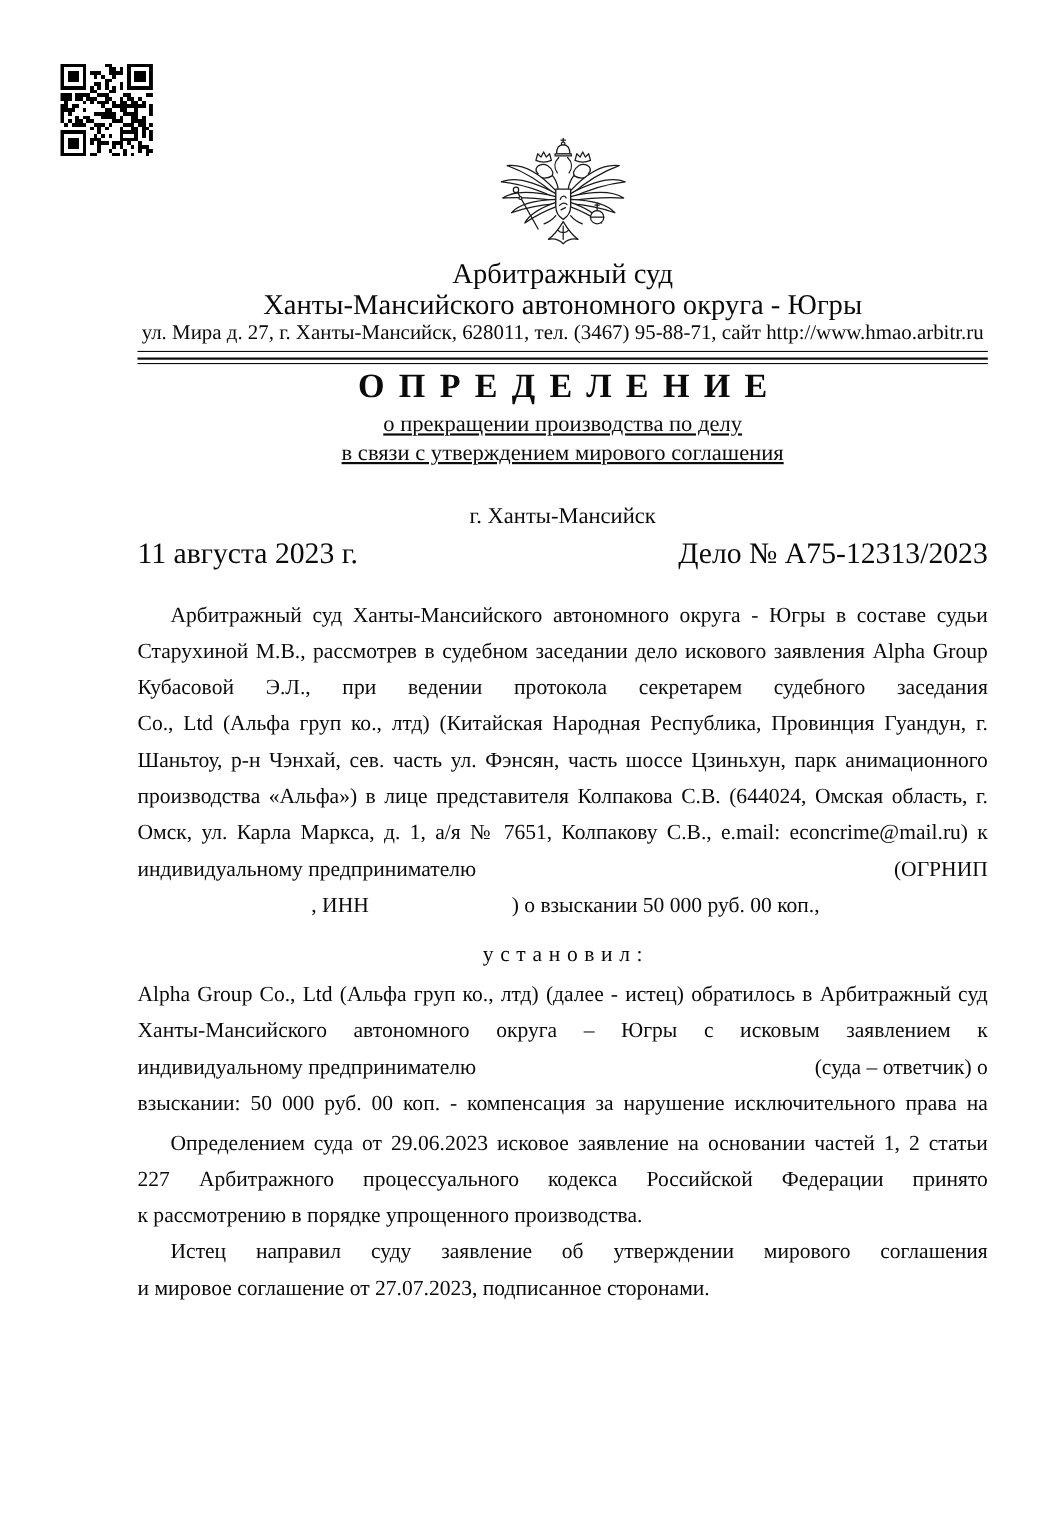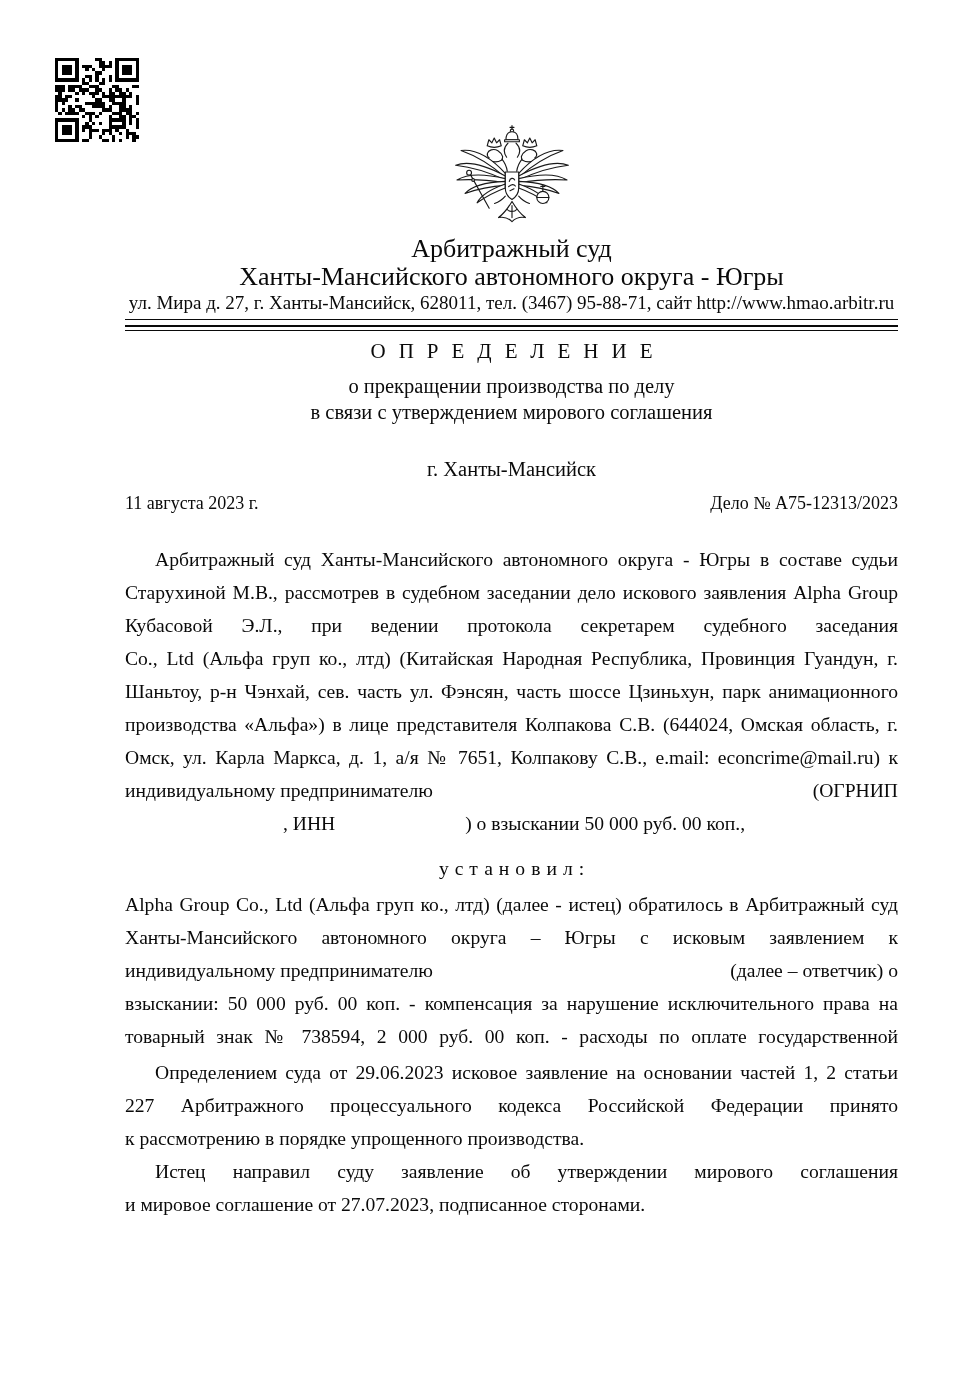--- a/index.html
+++ b/index.html
@@ -8,25 +8,25 @@
     font-family:"Liberation Serif","DejaVu Serif",serif;color:#0a0a0a;overflow:hidden;
   }
   .qr{position:absolute;left:55px;top:58px;width:84px;height:84px;}
   .content{padding-left:125px;padding-right:69px;}
   .emblem{margin:121px auto 0 auto;width:146px;height:114px;}
   .emblem svg{display:block;width:146px;height:114px;}
   .center{text-align:center;}
   .court{font-size:26px;line-height:28px;}
   .address{font-size:19px;line-height:23px;padding-bottom:5px;border-bottom:1px solid #0a0a0a;}
   .double-rule{margin-top:5px;height:3px;border-top:2px solid #0a0a0a;border-bottom:1px solid #0a0a0a;}
-  .doc-title{margin-top:1px;font-size:21px;line-height:38px;font-weight:normal;letter-spacing:13px;text-indent:13px;}
-  .subtitle{font-size:20.5px;line-height:26px;}
+  .doc-title{margin-top:1px;font-size:31px;line-height:38px;font-weight:bold;letter-spacing:13px;text-indent:13px;}
+  .subtitle{font-size:20.5px;line-height:26px;text-decoration:underline;}
   .sub1{margin-top:3px;}
   .city{margin-top:31px;font-size:20.5px;line-height:26px;text-align:center;}
-  .meta-row{margin-top:8px;display:flex;justify-content:space-between;font-size:18px;line-height:26px;}
+  .meta-row{margin-top:8px;display:flex;justify-content:space-between;font-size:27px;line-height:26px;}
   .bl{font-size:19.6px;line-height:33px;}
   .jl{text-align:justify;text-align-last:justify;}
   .ll{text-align:left;}
   .ind{text-indent:30px;}
   .split{display:flex;justify-content:space-between;}
   .innline{padding-left:158px;}
   .inn-tail{margin-left:125px;}
   .mt17{margin-top:27px;}
   .mt3{margin-top:3px;}
   .resolution{font-size:19.6px;line-height:33px;margin:12px 0 3px 0;text-align:center;letter-spacing:6px;text-indent:6px;}
@@ -341,24 +341,23 @@
       <span>, ИНН</span>
       <span class="inn-tail">) о взыскании 50 000 руб. 00 коп.,</span>
     </div>
 
     <div class="resolution">установил:</div>
 
     <div class="bl jl mt3">Alpha Group Co., Ltd (Альфа груп ко., лтд) (далее - истец) обратилось в Арбитражный суд</div>
     <div class="bl jl">Ханты-Мансийского автономного округа – Югры с исковым заявлением к</div>
     <div class="bl split">
       <span>индивидуальному предпринимателю</span>
-      <span>(далее – ответчик) о</span>
+      <span>(суда – ответчик) о</span>
     </div>
     <div class="bl jl">взыскании: 50 000 руб. 00 коп. - компенсация за нарушение исключительного права на</div>
-    <div class="bl jl">товарный знак № 738594, 2 000 руб. 00 коп. - расходы по оплате государственной</div>
 
     <div class="bl jl ind mt3">Определением суда от 29.06.2023 исковое заявление на основании частей 1, 2 статьи</div>
     <div class="bl jl">227 Арбитражного процессуального кодекса Российской Федерации принято</div>
     <div class="bl ll">к рассмотрению в порядке упрощенного производства.</div>
 
     <div class="bl jl ind">Истец направил суду заявление об утверждении мирового соглашения</div>
     <div class="bl ll">и мировое соглашение от 27.07.2023, подписанное сторонами.</div>
 
   </div>
 </div>

